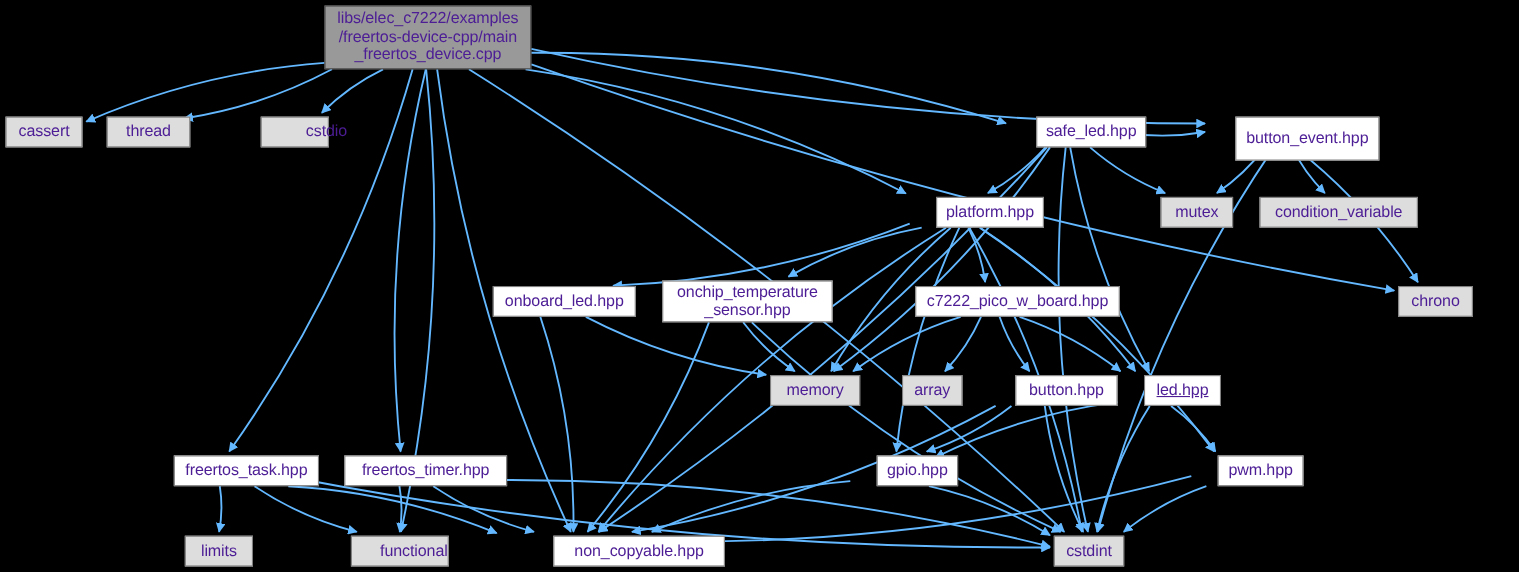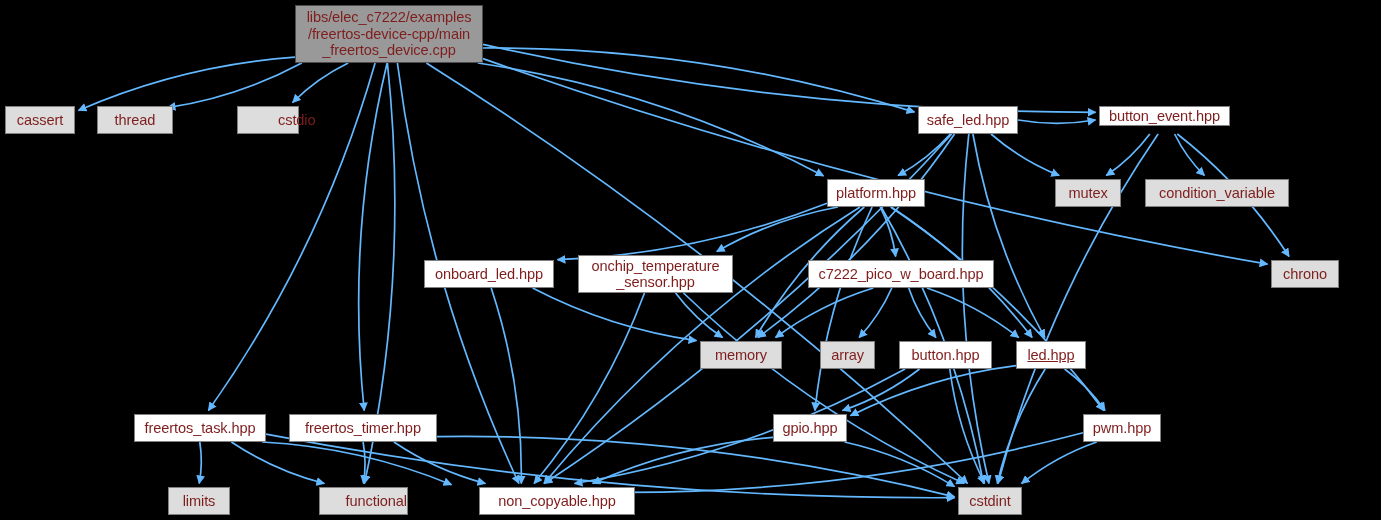--- a/index.html
+++ b/index.html
@@ -25,32 +25,33 @@
   .node {
     position: absolute;
     box-sizing: border-box;
     display: flex;
     align-items: center;
     justify-content: center;
     text-align: center;
     font-family: "Liberation Sans", sans-serif;
     font-size: 14.6px;
     line-height: 1.12;
-    color: #7f1d1d;
+    color: #4c1d95;
     white-space: pre-line;
     letter-spacing: -0.1px;
     z-index: 5;
   }
   .node.sys {
     background: #dddddd;
     border: 1px solid #808080;
   }
   .node.hdr {
     background: #ffffff;
     border: 1px solid #808080;
+    margin-left: 24px;
   }
   .node.root {
     background: #999999;
     border: 1px solid #4d4d4d;
   }
   .node-label {
     display: block;
     width: 100%;
     pointer-events: none;
   }
@@ -127,21 +128,21 @@
       </g>
   </svg>
   <div id="nodes-layer">
       <div class="node root" style="left: 295px; top: 5px; width: 188px; height: 58px;"><span class="node-label">libs/elec_c7222/examples
 /freertos-device-cpp/main
 _freertos_device.cpp</span></div>
       <div class="node sys" style="left: 5px; top: 106px; width: 70px; height: 28px; justify-content: center;"><span class="node-label">cassert</span></div>
       <div class="node sys" style="left: 97px; top: 106px; width: 76px; height: 28px;"><span class="node-label">thread</span></div>
       <div class="node sys" style="left: 237px; top: 106px; width: 62px; height: 28px; padding-left: 40px;"><span class="node-label">cstdio</span></div>
       <div class="node hdr" style="left: 918px; top: 106px; width: 100px; height: 28px;"><span class="node-label">safe_led.hpp</span></div>
-      <div class="node hdr" style="left: 1099px; top: 106px; width: 131px; height: 20px;"><span class="node-label">button_event.hpp</span></div>
+      <div class="node hdr" style="left: 1099px; top: 106px; width: 131px; height: 40px;"><span class="node-label">button_event.hpp</span></div>
       <div class="node hdr" style="left: 827px; top: 179px; width: 98px; height: 28px;"><span class="node-label">platform.hpp</span></div>
       <div class="node sys" style="left: 1055px; top: 179px; width: 66px; height: 28px;"><span class="node-label">mutex</span></div>
       <div class="node sys" style="left: 1145px; top: 179px; width: 144px; height: 28px;"><span class="node-label">condition_variable</span></div>
       <div class="node sys" style="left: 1271px; top: 260px; width: 68px; height: 28px;"><span class="node-label">chrono</span></div>
       <div class="node hdr" style="left: 424px; top: 260px; width: 130px; height: 28px;"><span class="node-label">onboard_led.hpp</span></div>
       <div class="node hdr" style="left: 578px; top: 255px; width: 155px; height: 38px;"><span class="node-label">onchip_temperature
 _sensor.hpp</span></div>
       <div class="node hdr" style="left: 808px; top: 260px; width: 186px; height: 28px;"><span class="node-label">c7222_pico_w_board.hpp</span></div>
       <div class="node sys" style="left: 700px; top: 341px; width: 82px; height: 28px;"><span class="node-label">memory</span></div>
       <div class="node sys" style="left: 820px; top: 341px; width: 55px; height: 28px;"><span class="node-label">array</span></div>

